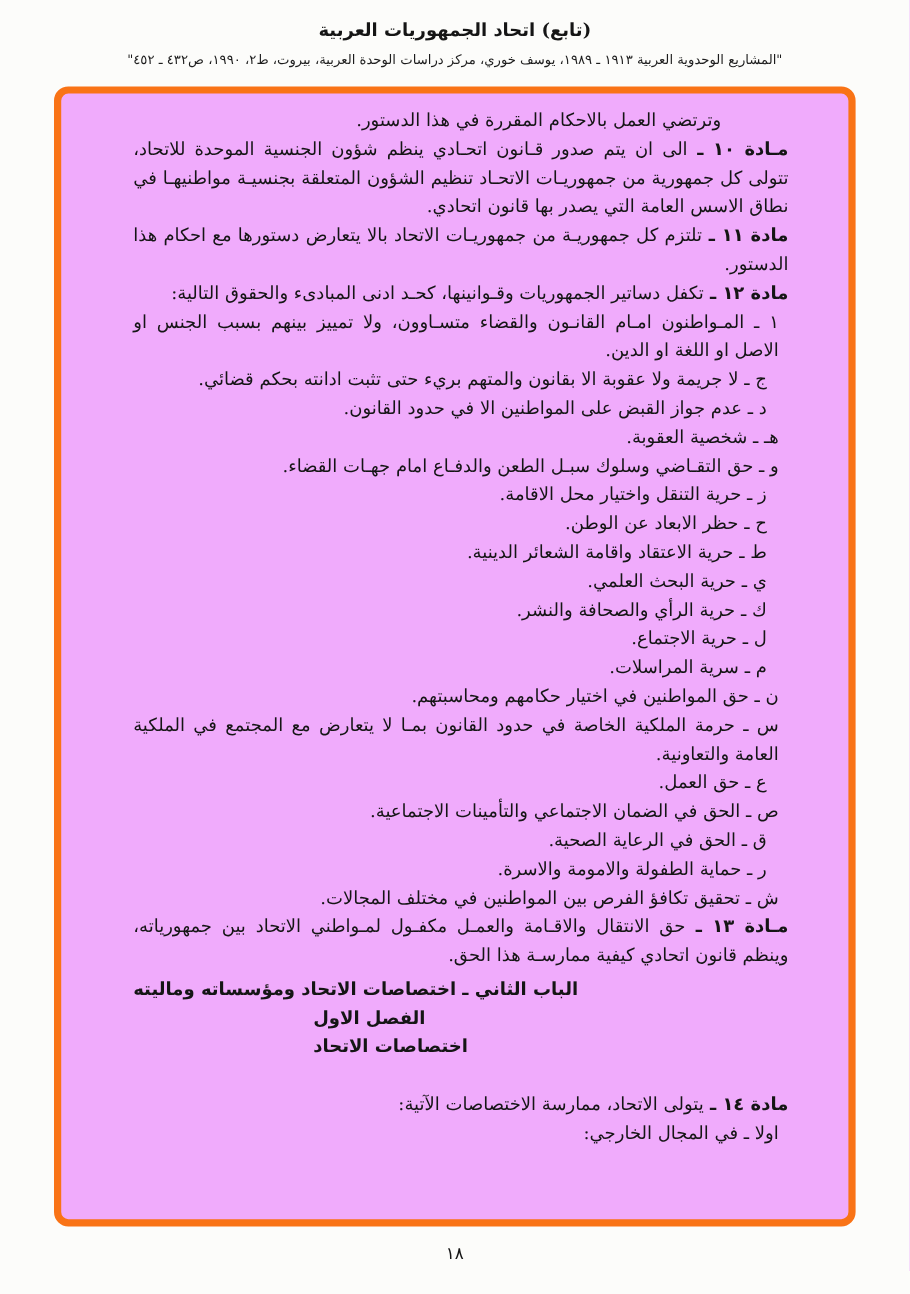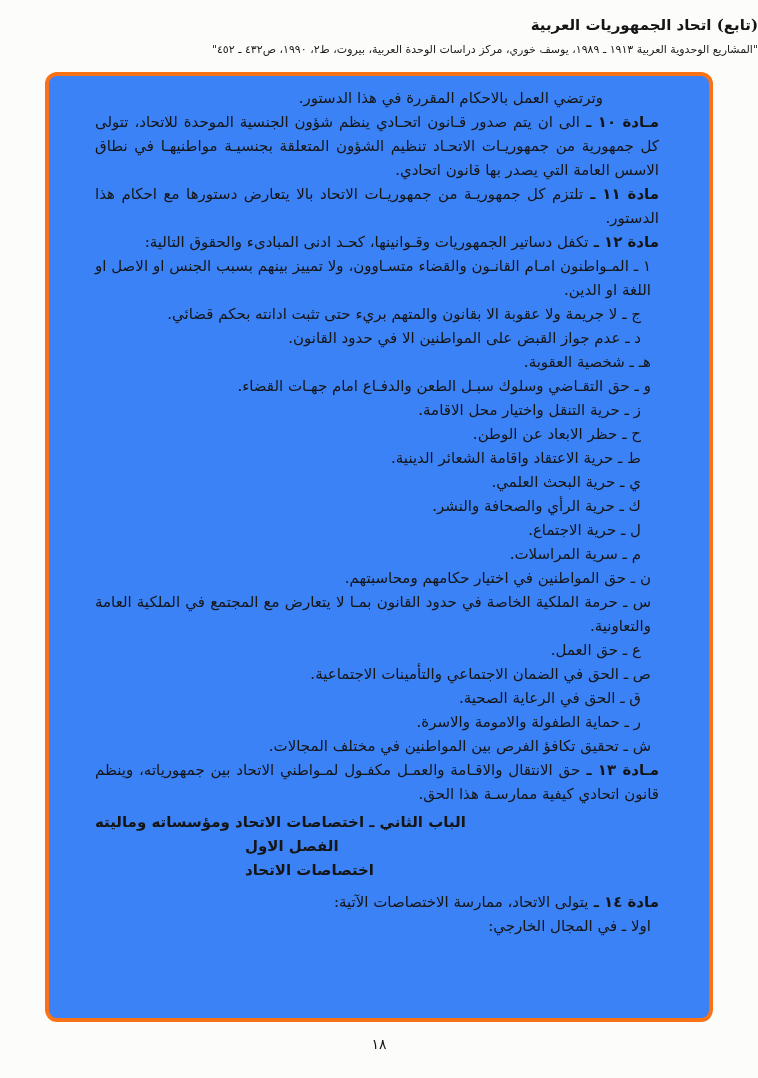--- a/index.html
+++ b/index.html
@@ -9,62 +9,63 @@
   body {
     width: 758px;
     height: 1078px;
     background: #fcfcfa;
     color: #151515;
     font-family: "DejaVu Serif", "DejaVu Sans", serif;
     overflow: hidden;
   }
   .page-header {
     direction: rtl;
+    text-align: center;
     padding-top: 16px;
   }
   .header-title {
     font-size: 15px;
     font-weight: bold;
     letter-spacing: 0.2px;
   }
   .header-source {
     font-size: 11px;
     margin-top: 9px;
     color: #1c1c1c;
   }
   .frame {
     box-sizing: border-box;
     width: 668px;
     height: 950px;
     margin: 16px auto 0 auto;
-    border: 4px solid #f97316;
+    border: 6px solid #f97316;
     border-radius: 12px;
-    padding: 10px 50px 0 46px;
+    padding: 10px 50px 0 60px;
     overflow: hidden;
-    background: #3b82f6;
+    background: #f0abfc;
   }
   .doc {
     direction: rtl;
     text-align: justify;
     font-size: 15px;
     line-height: 24px;
   }
   .para { margin: 0; }
   .continuation { text-indent: 56px; }
   .lead { font-weight: bold; }
   .item  { padding-right: 8px; }
   .item2 { padding-right: 18px; }
   .heading {
     font-weight: bold;
     text-align: left;
     text-indent: 0;
   }
   .heading-bab { margin-top: 4px; }
   .heading-center { padding-left: 150px; }
-  .gap-top { margin-top: 8px; }
+  .gap-top { margin-top: 24px; }
   .page-number {
     direction: rtl;
     text-align: center;
     font-size: 14px;
     margin-top: 14px;
     font-family: Liberation Serif, serif;
   }
 </style>
 </head>
 <body>

